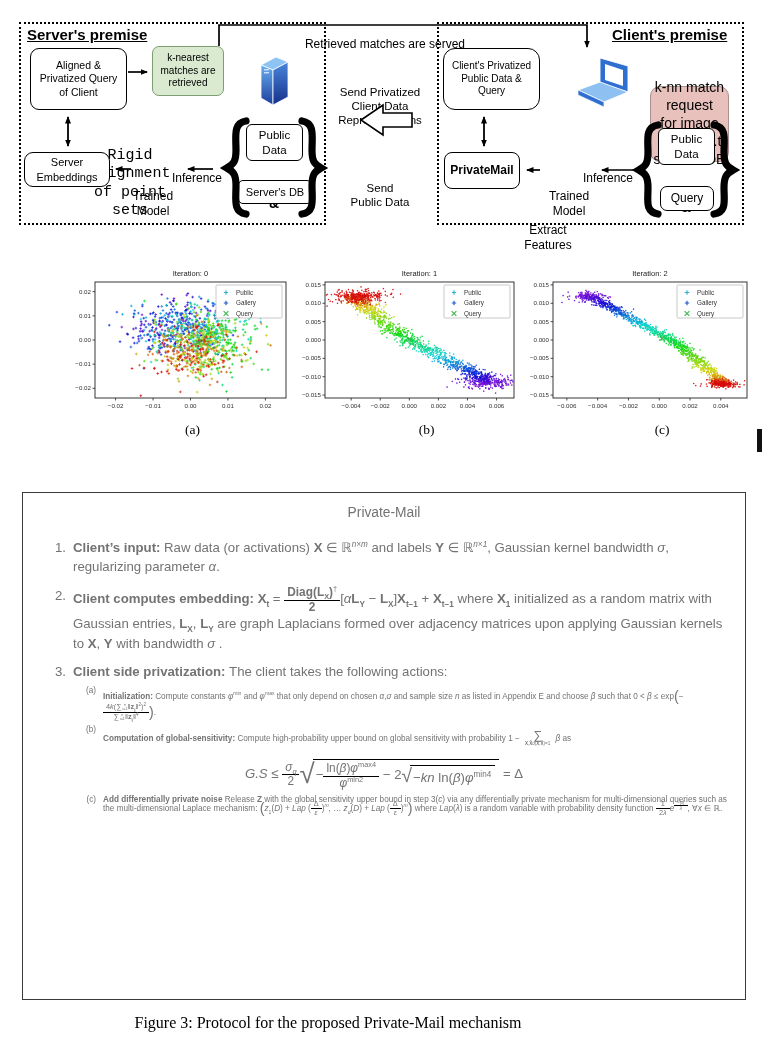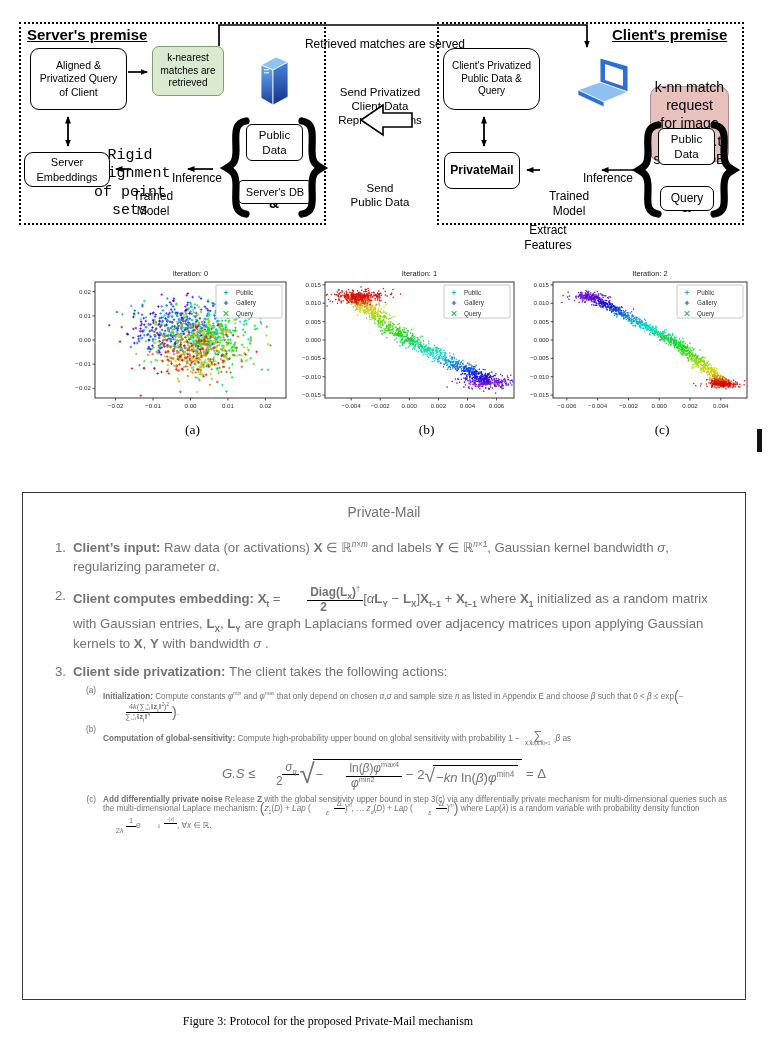--- a/index.html
+++ b/index.html
@@ -37,36 +37,36 @@
   .pitem.sub .pnum{width:26px;}
   .pbody{flex:1;}
   .peq{text-align:center;margin:12px 0 10px 0;}
 
   .b{font-weight:bold}
   .i{font-style:italic}
   .sup{vertical-align:super;font-size:0.62em;line-height:0;}
   .sub{vertical-align:sub;font-size:0.62em;line-height:0;}
   .bigp{font-size:1.75em;font-weight:300;vertical-align:middle;line-height:0.8;}
   .frac{display:inline-block;vertical-align:middle;text-align:center;font-size:0.9em;line-height:1.12;}
-  .fn{display:block;border-bottom:1px solid #000;padding:0 3px;margin-left:23px;}
+  .fn{display:block;border-bottom:1px solid #000;padding:0 3px;}
   .fd{display:block;padding:0 3px;}
   .sqrt{display:inline-flex;align-items:center;vertical-align:middle;}
   .rad{font-size:2.1em;font-weight:300;line-height:0.75;margin-right:-2px;}
   .sqrt .sqrt .rad{font-size:1.45em;}
   .rbody{border-top:1.4px solid #000;padding:2px 4px 0 3px;}
   .ssum{display:inline-flex;align-items:center;vertical-align:middle;}
   .ssum .sig{font-size:1.0em;}
   .sstack{display:inline-flex;flex-direction:column;font-size:0.5em;line-height:1.2;margin-left:1px;}
   .usum{display:inline-flex;flex-direction:column;align-items:center;vertical-align:middle;margin:0 3px;}
   .usig{font-size:1.45em;line-height:1;}
   .ulim{font-size:0.55em;line-height:1.1;white-space:nowrap;}
   .supbox{vertical-align:super;font-size:0.62em;line-height:0;}
 
   .caption{position:absolute;left:0;top:1014px;width:656px;text-align:center;
-           font-family:"Liberation Serif","DejaVu Serif",serif;font-size:12px;}
+           font-family:"Liberation Serif","DejaVu Serif",serif;font-size:16px;}
 </style>
 </head>
 <body>
 
 <div class="page">
 
   <div class="diagram">
 
     <div class="dlabel" style="left:250px;top:4px;width:270px;font-size:12px;">Retrieved matches are served</div>
 

